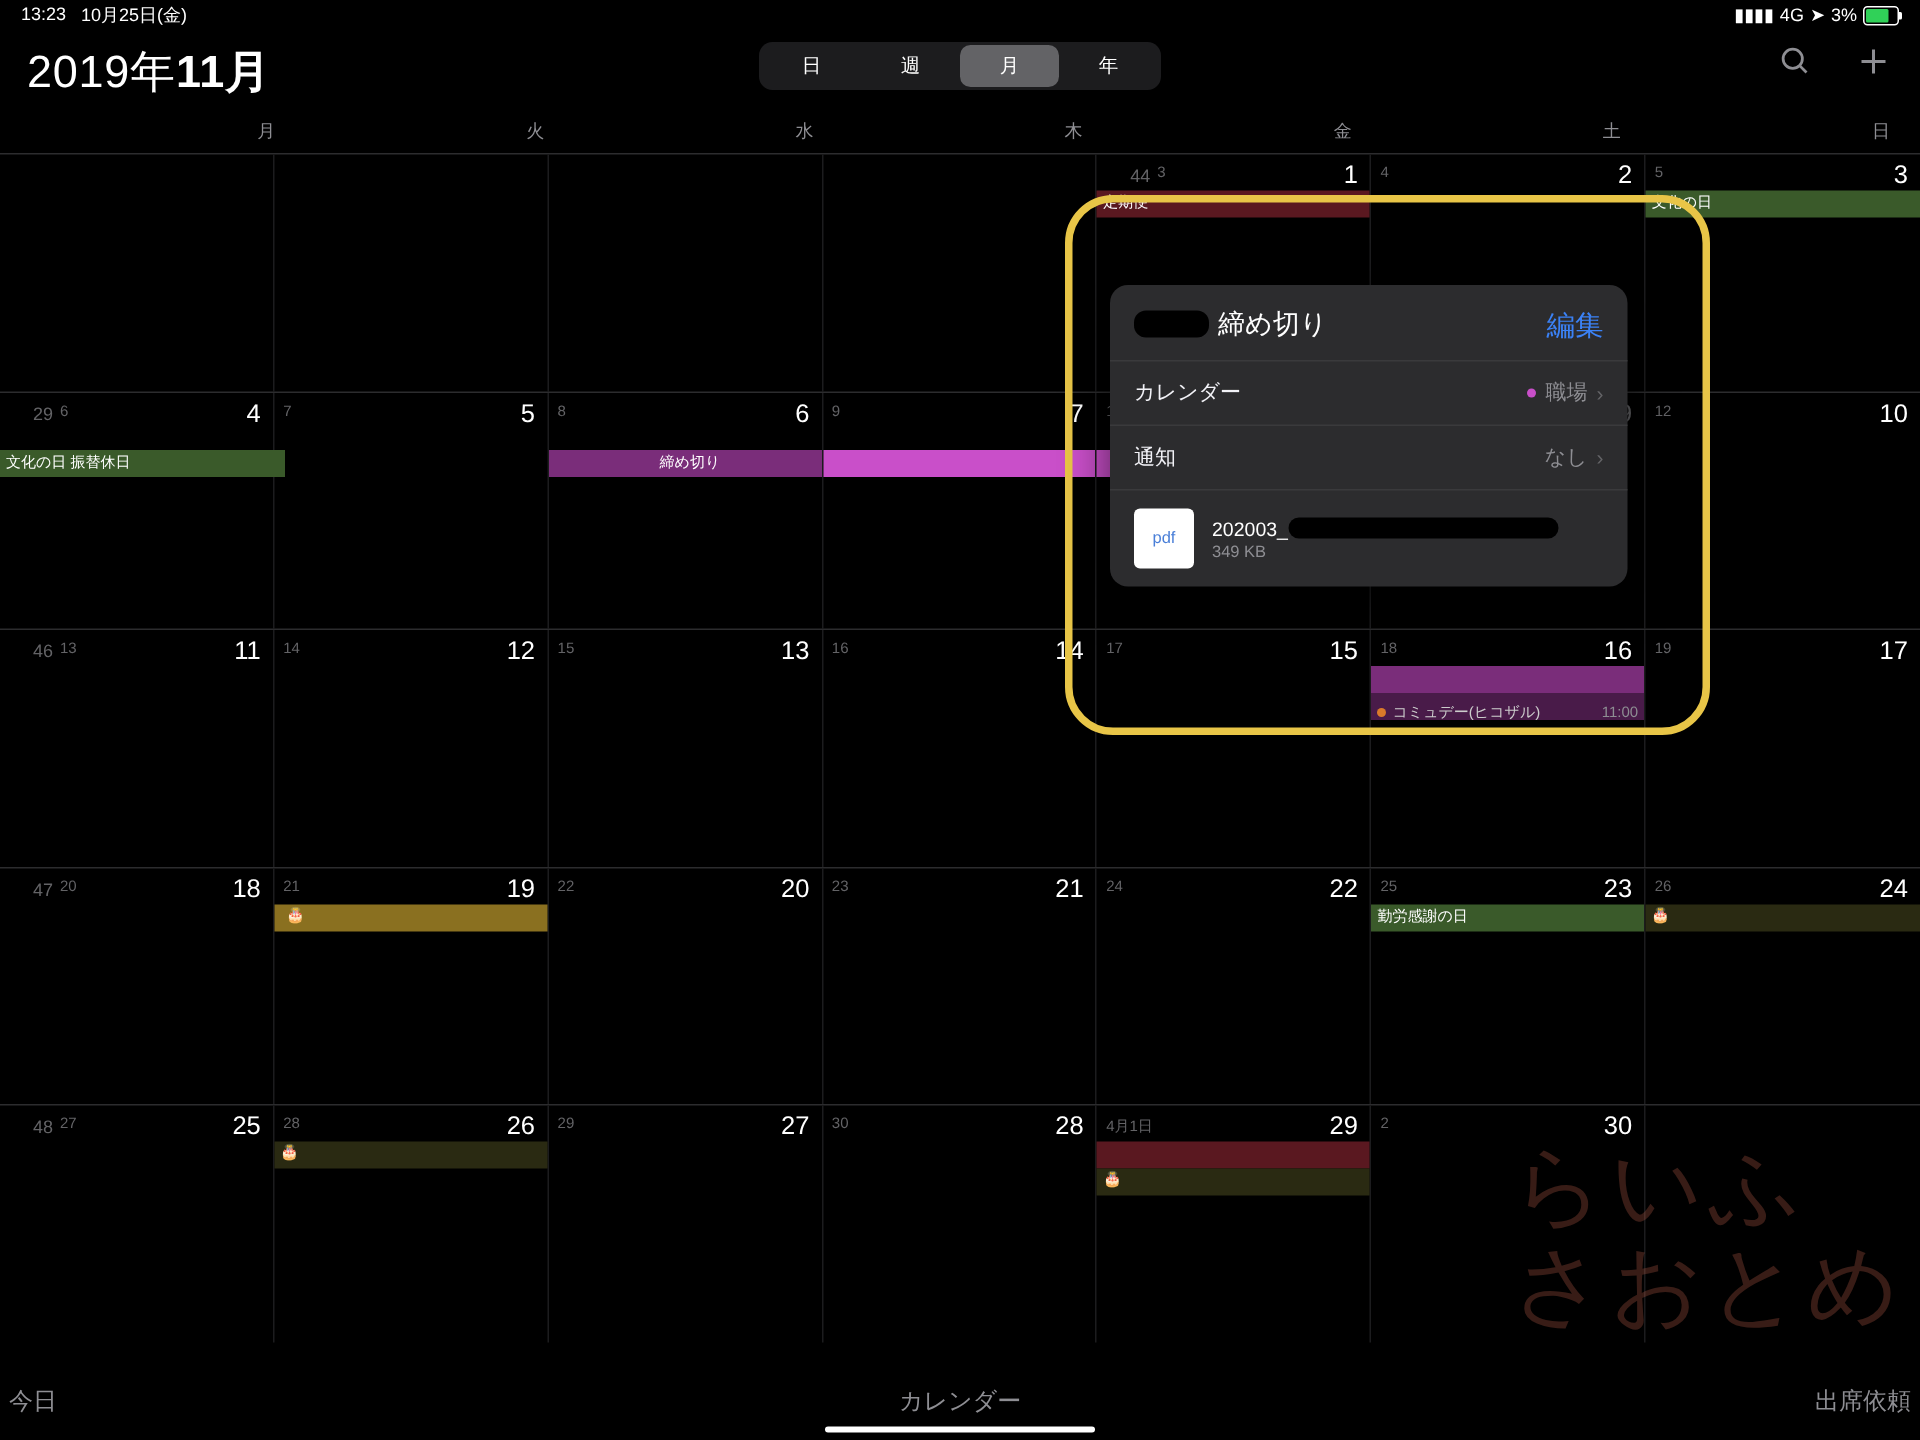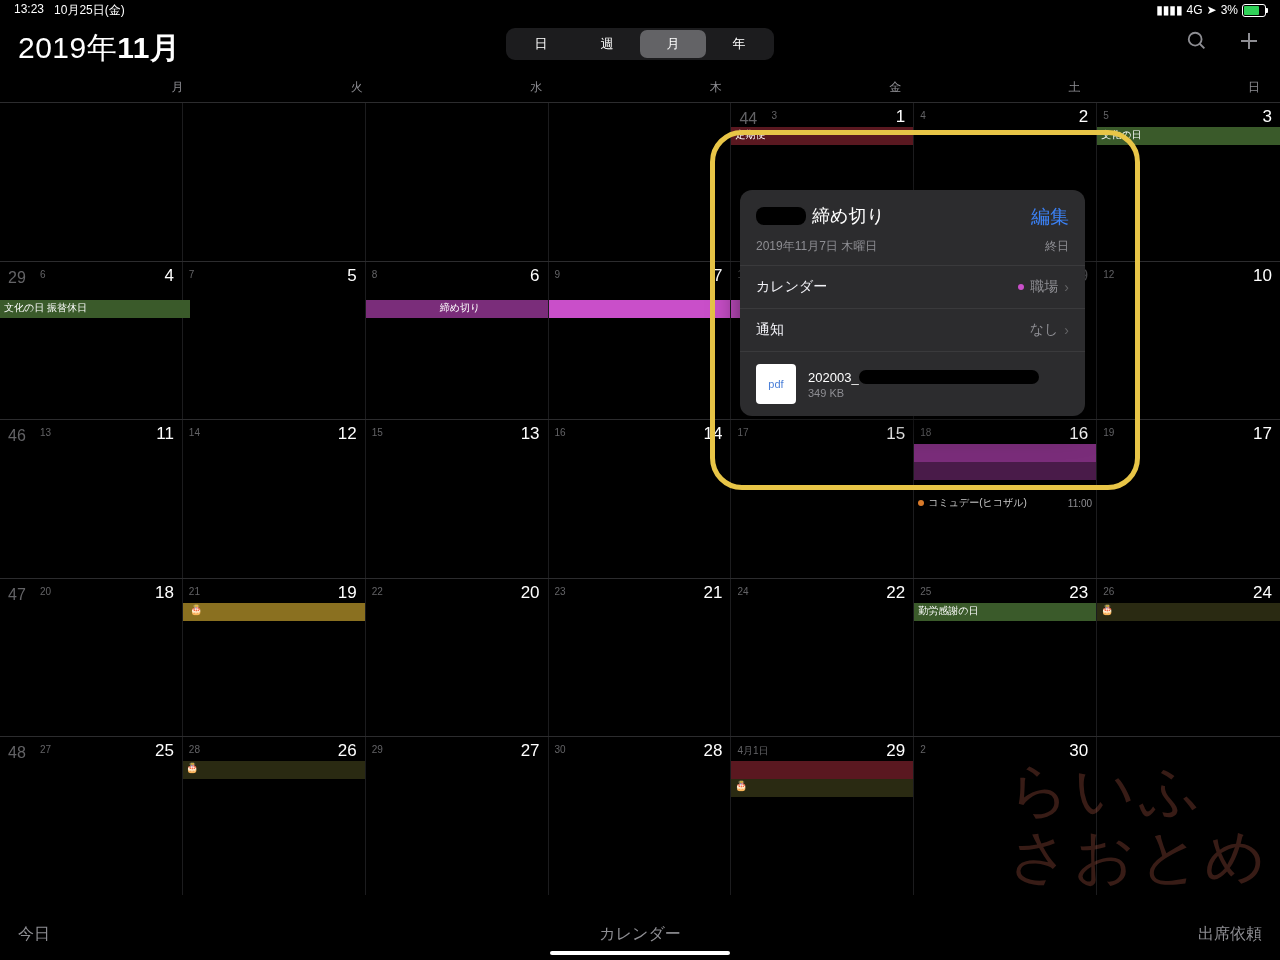--- a/index.html
+++ b/index.html
@@ -15,35 +15,35 @@
 .header-actions{margin-left:auto;display:flex;gap:26px;align-items:center}
 .icon-btn{width:26px;height:26px;display:flex;align-items:center;justify-content:center;color:#8e8e93;cursor:pointer}
 .weekday-row{display:grid;grid-template-columns:repeat(7,1fr);padding:0 12px 6px}
 .wd{text-align:right;font-size:12px;color:#8e8e93;padding-right:8px}
 .grid{position:relative;height:788px}
 .row{display:grid;grid-template-columns:repeat(7,1fr);border-top:1px solid #2c2c2e;height:157.6px;position:relative}
 .cell{border-right:1px solid #1c1c1e;padding:3px 6px;position:relative;font-size:12px;color:#8e8e93}
 .cell:last-child{border-right:none}
 .daynum{position:absolute;top:4px;right:8px;font-size:17px;color:#fff}
 .daynum.dim{color:#636366}
-.wk{position:absolute;top:7px;left:8px;font-size:16px;color:#636366}
+.wk{position:absolute;top:7px;left:22px;font-size:12px;color:#636366}
 .wk + .mini{margin-left:18px}
 .mini{font-size:10px;color:#636366;position:absolute;top:7px;left:6px}
 .ev{position:absolute;left:0;right:0;height:16px;font-size:10px;color:#fff;padding:1px 4px;overflow:hidden;white-space:nowrap}
 .ev-green{background:#3a5a2a}
 .ev-purple{background:#7a2d7a}
 .ev-magenta{background:#c94fc9}
 .ev-darkred{background:#5a1820}
 .ev-olive{background:#8a7020}
 .ev-dim{background:#2a2a12}
 .ev-inline{display:flex;align-items:center;gap:4px;font-size:10px;color:#ccc}
 .dot{width:6px;height:6px;border-radius:50%;display:inline-block}
 .dot-orange{background:#d97a2a}
 .dot-pink{background:#c94fc9}
-.footer{position:absolute;bottom:0;left:0;right:0;height:52px;display:flex;align-items:center;justify-content:space-between;padding:0 18px;background:#000;font-size:16px;color:#8e8e93}
+.footer{position:absolute;bottom:0;left:0;right:0;height:52px;display:flex;align-items:center;justify-content:space-between;padding:0 6px;background:#000;font-size:16px;color:#8e8e93}
 .footer-center{position:absolute;left:50%;transform:translateX(-50%)}
 .home-ind{position:absolute;bottom:5px;left:50%;transform:translateX(-50%);width:180px;height:4px;background:#fff;border-radius:3px}
 .popover{position:absolute;top:190px;left:740px;width:345px;background:#2c2c2e;border-radius:12px;z-index:10;box-shadow:0 8px 30px rgba(0,0,0,.6);font-size:14px}
 .pop-head{padding:14px 16px 10px}
 .pop-title-row{display:flex;justify-content:space-between;align-items:flex-start}
 .pop-title{font-size:18px;font-weight:500;color:#fff}
 .pop-edit{color:#3b82f6;font-size:19px}
 .pop-date-row{display:flex;justify-content:space-between;font-size:12px;color:#8e8e93;margin-top:8px}
 .pop-row{display:flex;justify-content:space-between;align-items:center;padding:12px 16px;border-top:1px solid #3a3a3c;font-size:14px}
 .pop-row .label{color:#f2f2f7}
@@ -198,21 +198,21 @@
     </div>
     <div class="cell">
       <span class="mini">17</span>
       <span class="daynum">15</span>
     </div>
     <div class="cell">
       <span class="mini">18</span>
       <span class="daynum">16</span>
       <div class="ev ev-purple" style="top:24px"></div>
       <div class="ev ev-purple" style="top:42px;opacity:.6"></div>
-      <div class="ev-inline" style="position:absolute;top:76px;left:4px;right:4px">
+      <div class="ev-inline" style="position:absolute;top:48px;left:4px;right:4px">
         <span class="dot dot-orange"></span>
         <span>コミュデー(ヒコザル)</span>
         <span style="margin-left:auto;color:#8e8e93">11:00</span>
       </div>
     </div>
     <div class="cell">
       <span class="mini">19</span>
       <span class="daynum">17</span>
     </div>
   </div>
@@ -290,24 +290,20 @@
 
 <div class="popover">
   <div class="pop-head">
     <div class="pop-title-row">
       <div style="display:flex;align-items:center;gap:6px">
         <div class="redact" style="position:static;width:50px;height:18px"></div>
         <span class="pop-title">締め切り</span>
       </div>
       <span class="pop-edit">編集</span>
     </div>
-    <div class="pop-date-row">
-      <span>2019年11月7日 木曜日</span>
-      <span>終日</span>
-    </div>
   </div>
   <div class="pop-row">
     <span class="label">カレンダー</span>
     <span class="val">
       <span class="dot dot-pink"></span>
       <span>職場</span>
       <span class="chev">›</span>
     </span>
   </div>
   <div class="pop-row">

